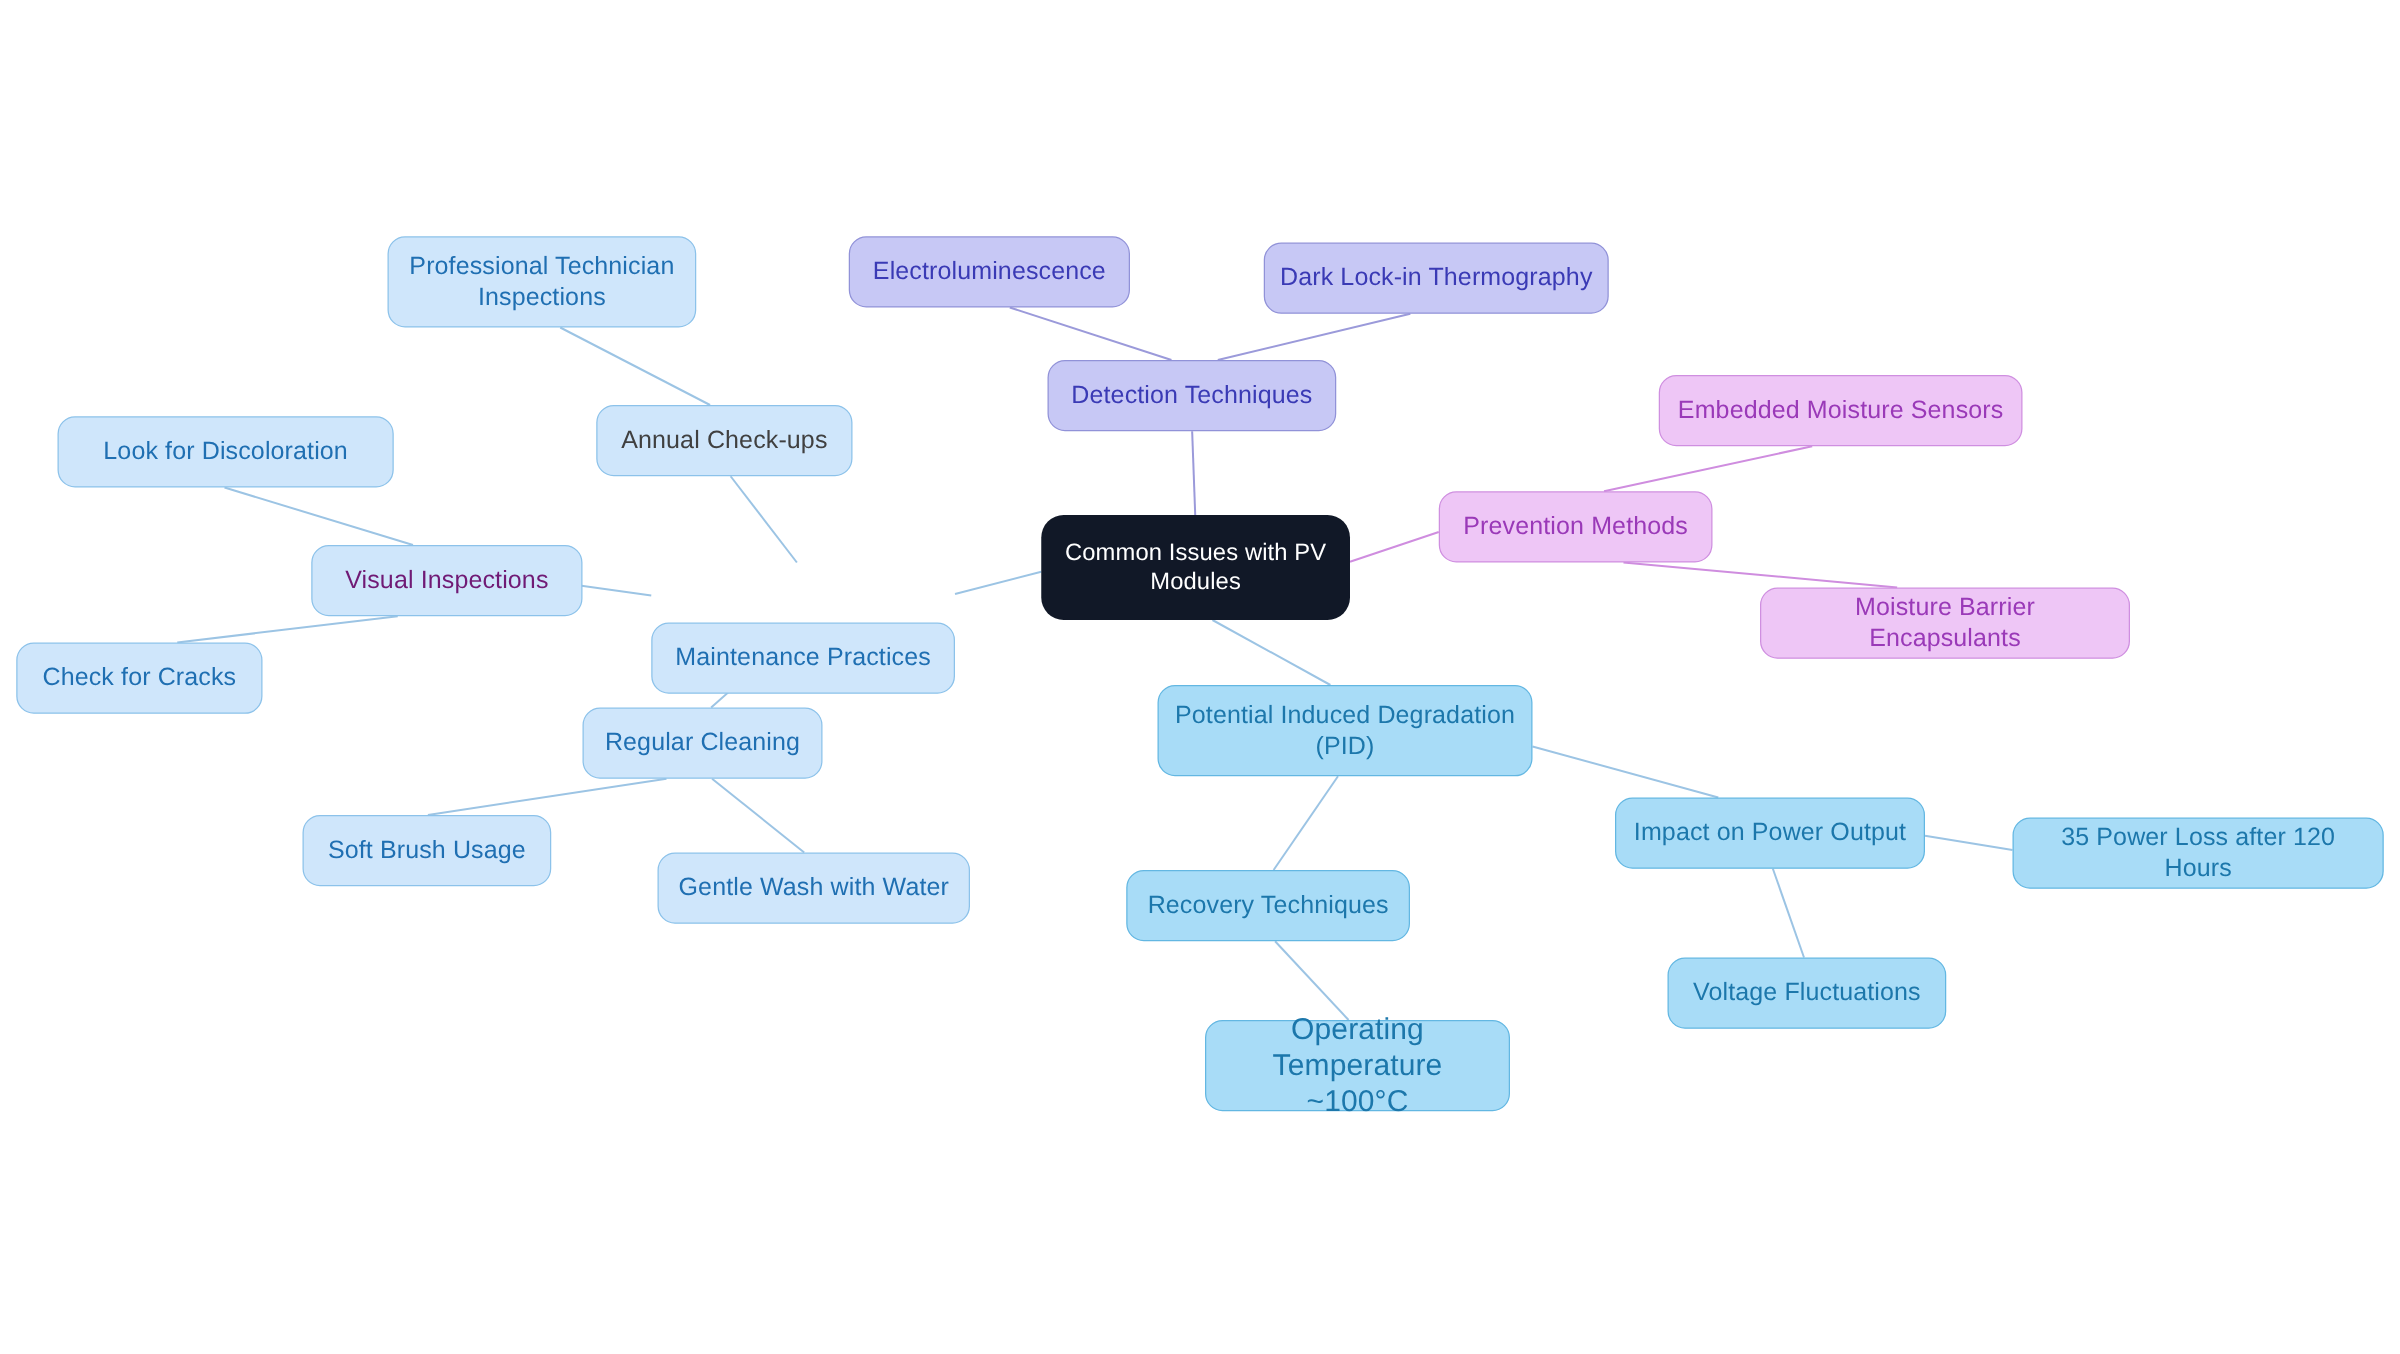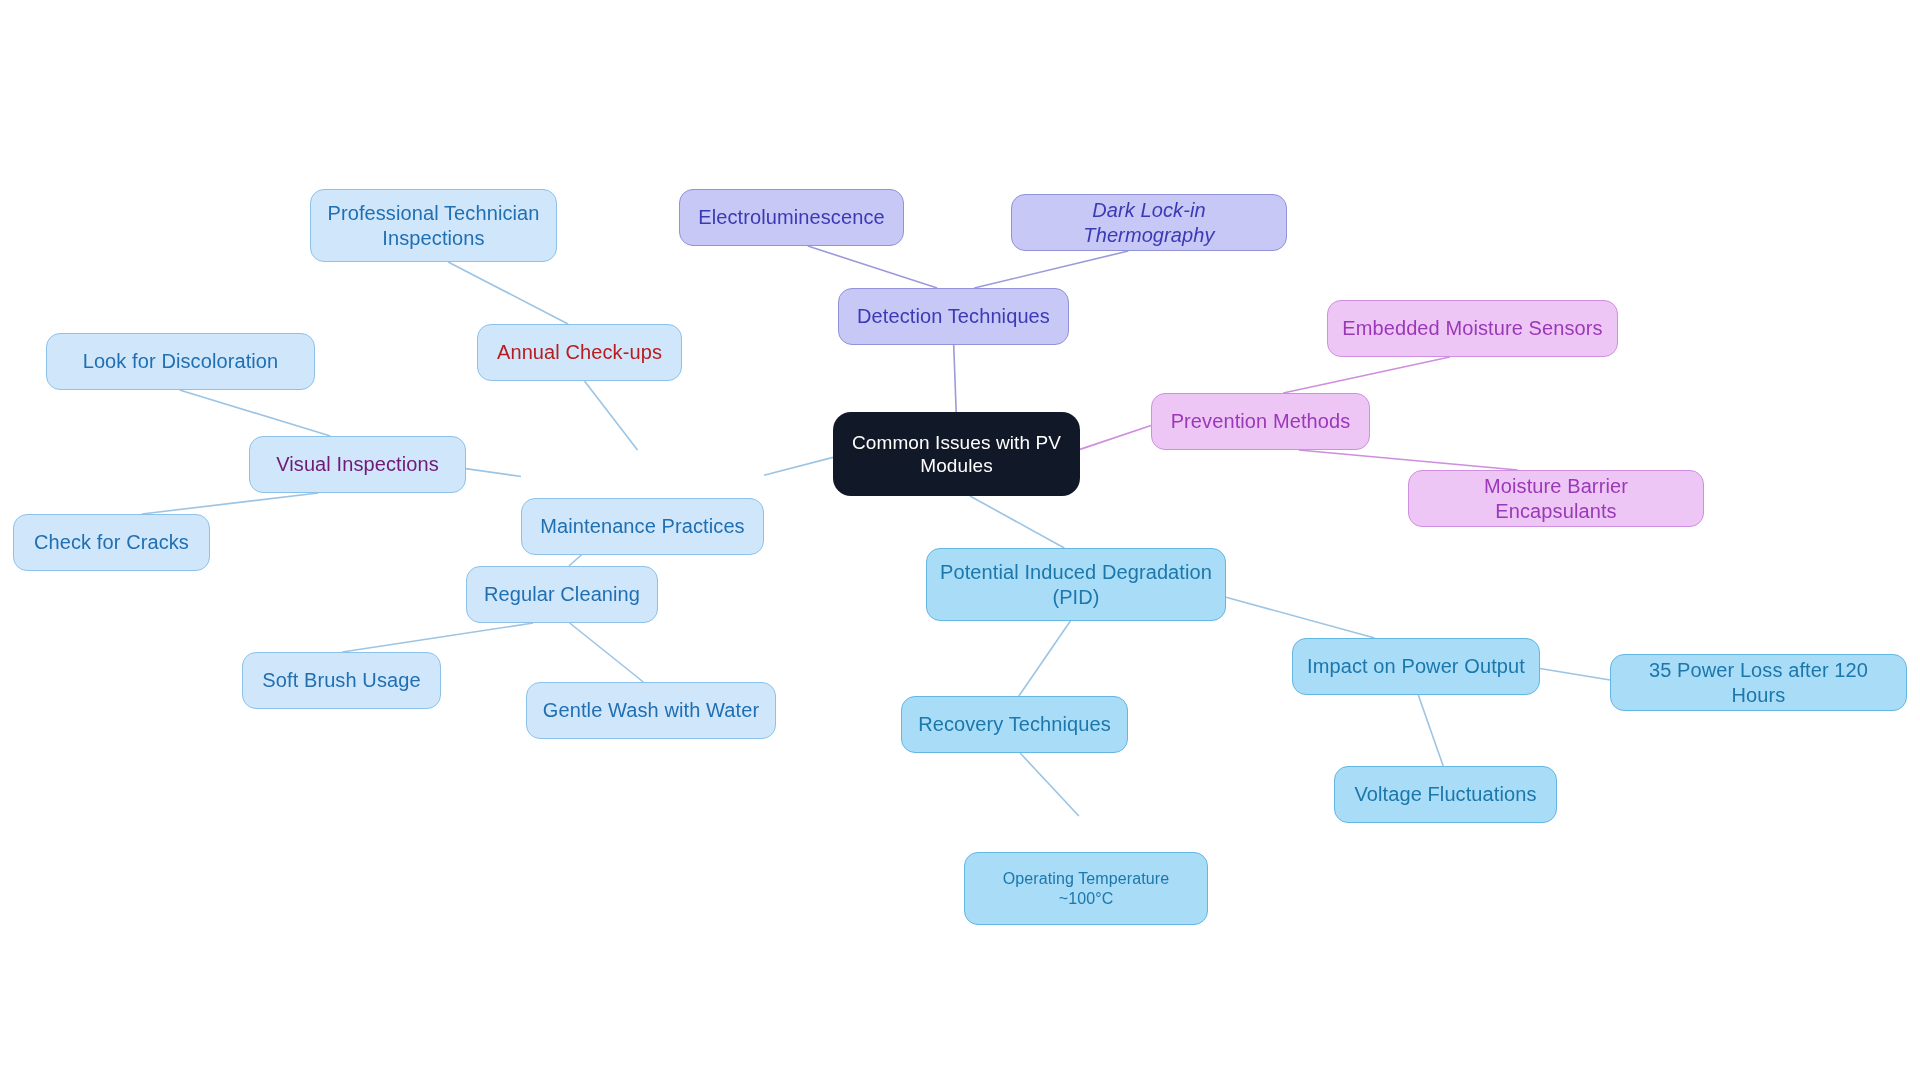--- a/index.html
+++ b/index.html
@@ -68,36 +68,36 @@
       <path d="M 568.0326771653544 324 L 448.18622047244094 262" stroke="#9cc4e4" stroke-width="1.6" fill="none"></path>
       <path d="M 635.5776939655173 507 L 568.9223060344827 566" stroke="#9cc4e4" stroke-width="1.6" fill="none"></path>
       <path d="M 533.1768895348837 623 L 342.32311046511626 652" stroke="#9cc4e4" stroke-width="1.6" fill="none"></path>
       <path d="M 569.6532327586207 623 L 643.3467672413793 682" stroke="#9cc4e4" stroke-width="1.6" fill="none"></path>
     </svg>
   <div id="nodes-layer">
       <div class="node root" style="left: 833px; top: 412px; width: 247px; height: 84px; font-size: 19px; background: rgb(17, 24, 39); border-color: rgb(17, 24, 39); color: rgb(255, 255, 255);">Common Issues with PV
 Modules</div>
       <div class="node" style="left: 838px; top: 288px; width: 231px; height: 57px; font-size: 20px; background: rgb(199, 200, 245); border-color: rgb(145, 146, 216); color: rgb(58, 58, 181);">Detection Techniques</div>
       <div class="node" style="left: 679px; top: 189px; width: 225px; height: 57px; font-size: 20px; background: rgb(199, 200, 245); border-color: rgb(145, 146, 216); color: rgb(58, 58, 181);">Electroluminescence</div>
-      <div class="node" style="left: 1011px; top: 194px; width: 276px; height: 57px; font-size: 20px; background: rgb(199, 200, 245); border-color: rgb(145, 146, 216); color: rgb(58, 58, 181); font-style: italic;">Dark Lock-in Thermography</div>
+      <div class="node" style="left: 1011px; top: 194px; width: 276px; height: 57px; font-size: 20px; background: rgb(199, 200, 245); border-color: rgb(145, 146, 216); color: rgb(58, 58, 181);">Dark Lock-in Thermography</div>
       <div class="node" style="left: 1151px; top: 393px; width: 219px; height: 57px; font-size: 20px; background: rgb(238, 198, 246); border-color: rgb(207, 143, 224); color: rgb(154, 57, 184);">Prevention Methods</div>
       <div class="node" style="left: 1327px; top: 300px; width: 291px; height: 57px; font-size: 20px; background: rgb(238, 198, 246); border-color: rgb(207, 143, 224); color: rgb(154, 57, 184);">Embedded Moisture Sensors</div>
       <div class="node" style="left: 1408px; top: 470px; width: 296px; height: 57px; font-size: 20px; background: rgb(238, 198, 246); border-color: rgb(207, 143, 224); color: rgb(154, 57, 184);">Moisture Barrier Encapsulants</div>
       <div class="node" style="left: 926px; top: 548px; width: 300px; height: 73px; font-size: 20px; background: rgb(168, 220, 247); border-color: rgb(99, 183, 226); color: rgb(28, 119, 171);">Potential Induced Degradation
 (PID)</div>
       <div class="node" style="left: 1292px; top: 638px; width: 248px; height: 57px; font-size: 20px; background: rgb(168, 220, 247); border-color: rgb(99, 183, 226); color: rgb(28, 119, 171);">Impact on Power Output</div>
       <div class="node" style="left: 1610px; top: 654px; width: 297px; height: 57px; font-size: 20px; background: rgb(168, 220, 247); border-color: rgb(99, 183, 226); color: rgb(28, 119, 171);">35 Power Loss after 120 Hours</div>
       <div class="node" style="left: 1334px; top: 766px; width: 223px; height: 57px; font-size: 20px; background: rgb(168, 220, 247); border-color: rgb(99, 183, 226); color: rgb(28, 119, 171);">Voltage Fluctuations</div>
       <div class="node" style="left: 901px; top: 696px; width: 227px; height: 57px; font-size: 20px; background: rgb(168, 220, 247); border-color: rgb(99, 183, 226); color: rgb(28, 119, 171);">Recovery Techniques</div>
-      <div class="node" style="left: 964px; top: 816px; width: 244px; height: 73px; font-size: 16px; background: rgb(168, 220, 247); border-color: rgb(99, 183, 226); color: rgb(28, 119, 171); margin-top: 36px;">Operating Temperature
+      <div class="node" style="left: 964px; top: 816px; width: 244px; height: 73px; font-size: 24px; background: rgb(168, 220, 247); border-color: rgb(99, 183, 226); color: rgb(28, 119, 171);">Operating Temperature
 ~100°C</div>
       <div class="node" style="left: 521px; top: 450px; width: 243px; height: 57px; font-size: 20px; background: rgb(207, 230, 251); border-color: rgb(140, 194, 234); color: rgb(31, 111, 178); margin-top: 48px;">Maintenance Practices</div>
       <div class="node" style="left: 249px; top: 436px; width: 217px; height: 57px; font-size: 20px; background: rgb(207, 230, 251); border-color: rgb(140, 194, 234); color: #701a75;">Visual Inspections</div>
       <div class="node" style="left: 46px; top: 333px; width: 269px; height: 57px; font-size: 20px; background: rgb(207, 230, 251); border-color: rgb(140, 194, 234); color: rgb(31, 111, 178);">Look for Discoloration</div>
       <div class="node" style="left: 13px; top: 514px; width: 197px; height: 57px; font-size: 20px; background: rgb(207, 230, 251); border-color: rgb(140, 194, 234); color: rgb(31, 111, 178);">Check for Cracks</div>
-      <div class="node" style="left: 477px; top: 324px; width: 205px; height: 57px; font-size: 20px; background: rgb(207, 230, 251); border-color: rgb(140, 194, 234); color: #b91c1c;">Annual Check-ups</div>
+      <div class="node" style="left: 477px; top: 324px; width: 205px; height: 57px; font-size: 20px; background: rgb(207, 230, 251); border-color: rgb(140, 194, 234); color: #404040;">Annual Check-ups</div>
       <div class="node" style="left: 310px; top: 189px; width: 247px; height: 73px; font-size: 20px; background: rgb(207, 230, 251); border-color: rgb(140, 194, 234); color: rgb(31, 111, 178);">Professional Technician
 Inspections</div>
       <div class="node" style="left: 466px; top: 566px; width: 192px; height: 57px; font-size: 20px; background: rgb(207, 230, 251); border-color: rgb(140, 194, 234); color: rgb(31, 111, 178);">Regular Cleaning</div>
       <div class="node" style="left: 214px; top: 652px; width: 199px; height: 57px; font-size: 20px; background: rgb(207, 230, 251); border-color: rgb(140, 194, 234); color: rgb(31, 111, 178); margin-left: 28px;">Soft Brush Usage</div>
       <div class="node" style="left: 526px; top: 682px; width: 250px; height: 57px; font-size: 20px; background: rgb(207, 230, 251); border-color: rgb(140, 194, 234); color: rgb(31, 111, 178);">Gentle Wash with Water</div>
     </div>
 </div>
 
 </body></html>

